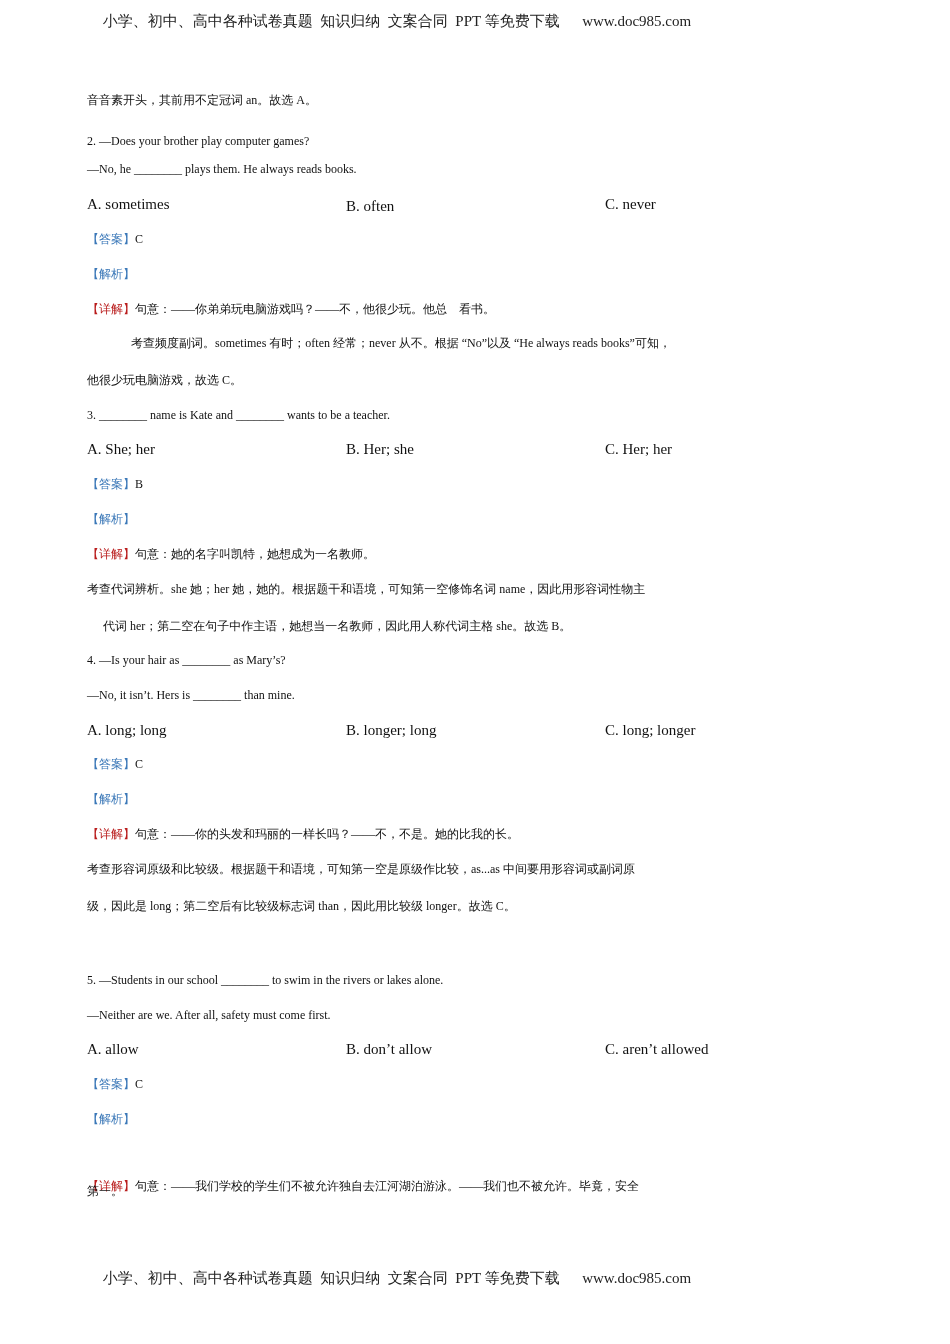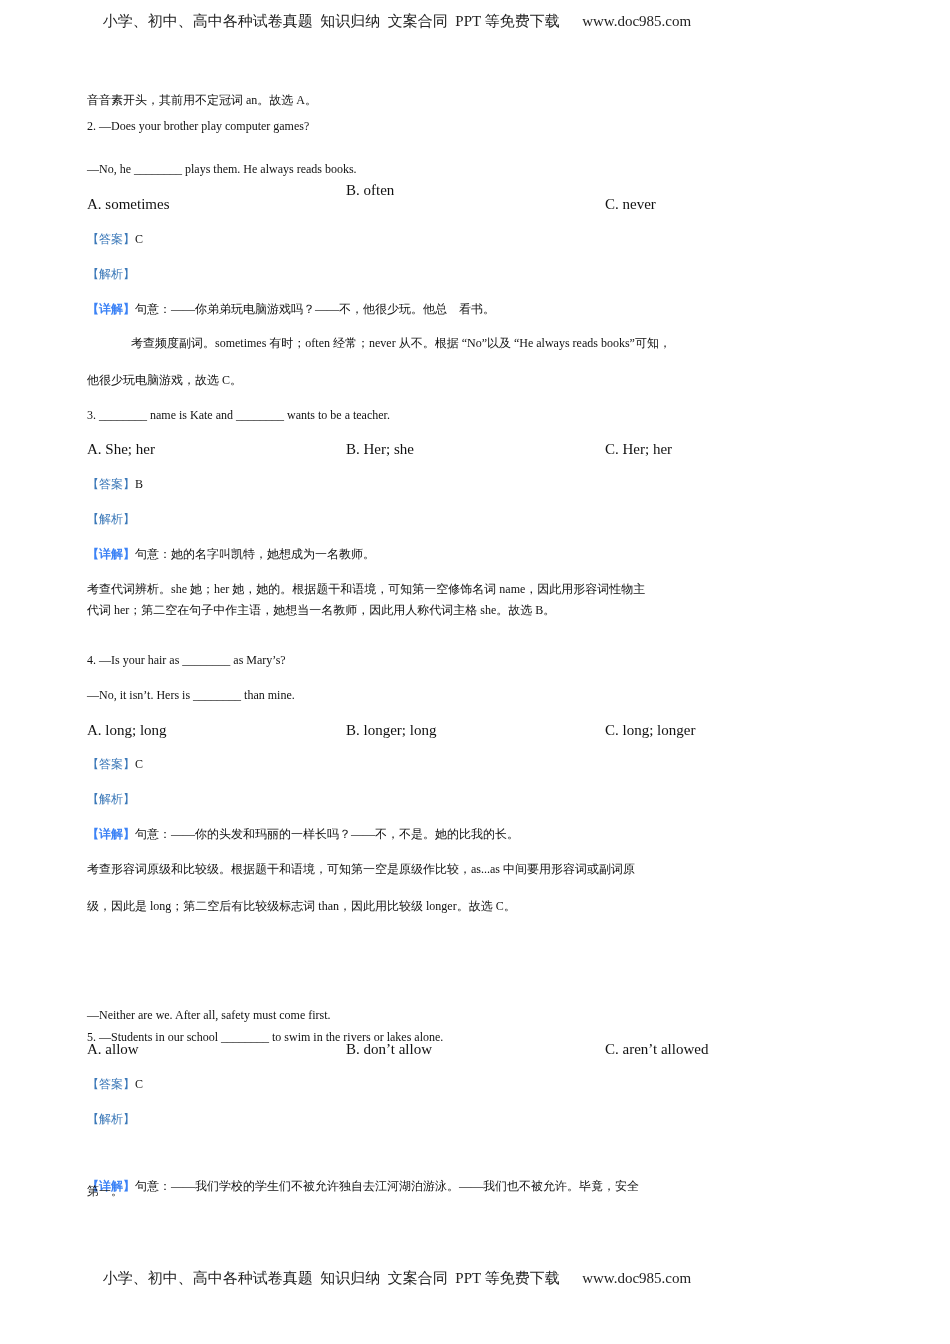--- a/index.html
+++ b/index.html
@@ -17,69 +17,69 @@
     .page-footer { top: 1269px; }
     .line {
       position: absolute; left: 87px; font-size: 12px; white-space: pre;
       line-height: 20px; color: #111;
     }
     .opt { position: absolute; font-size: 15px; white-space: pre; line-height: 20px; }
     .opt-a { left: 87px; }
     .opt-b { left: 346px; }
     .opt-c { left: 605px; }
     .tag { color: #3b78b8; }
-    .detail-tag { color: #3b82f6; font-weight: bold; }
+    .detail-tag { color: #b91c1c; }
   </style>
 </head>
 <body>
 
 <div class="page-header">小学、初中、高中各种试卷真题  知识归纳  文案合同  PPT 等免费下载      www.doc985.com</div>
 
 <div class="line" style="top:90px;">音音素开头，其前用不定冠词 an。故选 A。</div>
 
 <div>
-  <div class="line" style="top:116px;">2. —Does your brother play computer games?</div>
+  <div class="line" style="top:131px;">2. —Does your brother play computer games?</div>
   <div class="line" style="top:159px;">—No, he ________ plays them. He always reads books.</div>
   <div class="opt opt-a" style="top:194px;">A. sometimes</div>
-  <div class="opt opt-b" style="top:180px;">B. often</div>
+  <div class="opt opt-b" style="top:196px;">B. often</div>
   <div class="opt opt-c" style="top:194px;">C. never</div>
   <div class="line" style="top:229px;"><span class="tag">【答案】</span><span>C</span></div>
   <div class="line" style="top:264px;"><span class="tag">【解析】</span></div>
   <div class="line" style="top:299px;"><span class="detail-tag">【详解】</span><span>句意：——你弟弟玩电脑游戏吗？——不，他很少玩。他总    看书。</span></div>
   <div class="line" style="top:333px;margin-left:44px;">考查频度副词。sometimes 有时；often 经常；never 从不。根据 “No”以及 “He always reads books”可知，</div>
   <div class="line" style="top:370px;">他很少玩电脑游戏，故选 C。</div>
 </div>
 
 <div>
   <div class="line" style="top:405px;">3. ________ name is Kate and ________ wants to be a teacher.</div>
   <div class="opt opt-a" style="top:439px;">A. She; her</div>
   <div class="opt opt-b" style="top:439px;">B. Her; she</div>
   <div class="opt opt-c" style="top:439px;">C. Her; her</div>
   <div class="line" style="top:474px;text-align:center;"><span class="tag">【答案】</span><span>B</span></div>
   <div class="line" style="top:509px;"><span class="tag">【解析】</span></div>
   <div class="line" style="top:544px;"><span class="detail-tag">【详解】</span><span>句意：她的名字叫凯特，她想成为一名教师。</span></div>
   <div class="line" style="top:579px;">考查代词辨析。she 她；her 她，她的。根据题干和语境，可知第一空修饰名词 name，因此用形容词性物主</div>
-  <div class="line" style="top:600px;">代词 her；第二空在句子中作主语，她想当一名教师，因此用人称代词主格 she。故选 B。</div>
+  <div class="line" style="top:616px;margin-left:16px;">代词 her；第二空在句子中作主语，她想当一名教师，因此用人称代词主格 she。故选 B。</div>
 </div>
 
 <div>
   <div class="line" style="top:650px;">4. —Is your hair as ________ as Mary’s?</div>
   <div class="line" style="top:685px;">—No, it isn’t. Hers is ________ than mine.</div>
   <div class="opt opt-a" style="top:720px;">A. long; long</div>
   <div class="opt opt-b" style="top:720px;">B. longer; long</div>
   <div class="opt opt-c" style="top:720px;text-align:center;">C. long; longer</div>
   <div class="line" style="top:754px;"><span class="tag">【答案】</span><span>C</span></div>
   <div class="line" style="top:789px;"><span class="tag">【解析】</span></div>
   <div class="line" style="top:824px;"><span class="detail-tag">【详解】</span><span>句意：——你的头发和玛丽的一样长吗？——不，不是。她的比我的长。</span></div>
   <div class="line" style="top:859px;">考查形容词原级和比较级。根据题干和语境，可知第一空是原级作比较，as...as 中间要用形容词或副词原</div>
   <div class="line" style="top:896px;">级，因此是 long；第二空后有比较级标志词 than，因此用比较级 longer。故选 C。</div>
 </div>
 
 <div>
-  <div class="line" style="top:1027px;">5. —Students in our school ________ to swim in the rivers or lakes alone.</div>
+  <div class="line" style="top:970px;">5. —Students in our school ________ to swim in the rivers or lakes alone.</div>
   <div class="line" style="top:1005px;">—Neither are we. After all, safety must come first.</div>
   <div class="opt opt-a" style="top:1039px;">A. allow</div>
   <div class="opt opt-b" style="top:1039px;">B. don’t allow</div>
   <div class="opt opt-c" style="top:1039px;">C. aren’t allowed</div>
   <div class="line" style="top:1074px;"><span class="tag">【答案】</span><span>C</span></div>
   <div class="line" style="top:1109px;"><span class="tag">【解析】</span></div>
   <div class="line" style="top:1176px;"><span class="detail-tag">【详解】</span><span>句意：——我们学校的学生们不被允许独自去江河湖泊游泳。——我们也不被允许。毕竟，安全</span></div>
   <div class="line" style="top:1181px;">第一。</div>
 </div>
 

